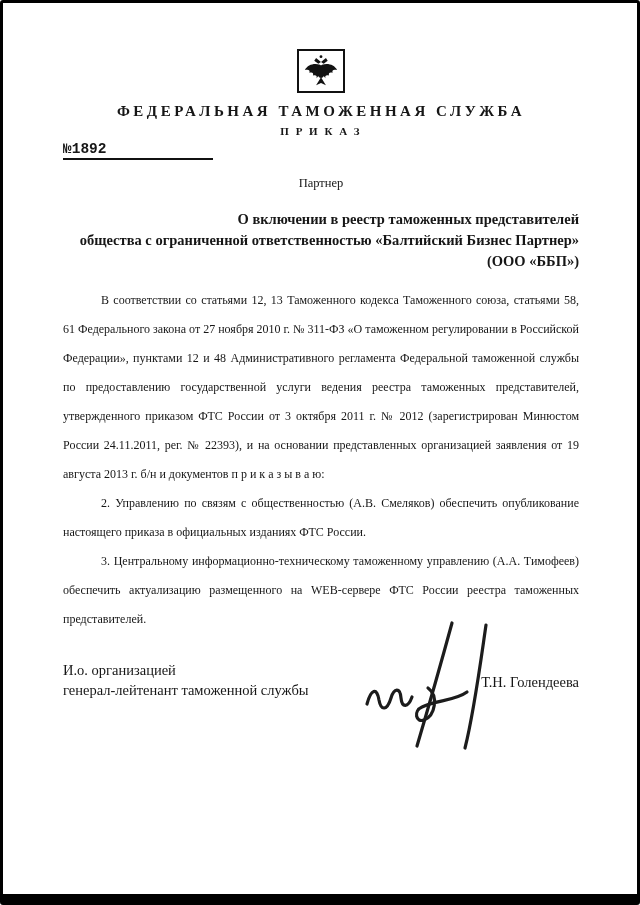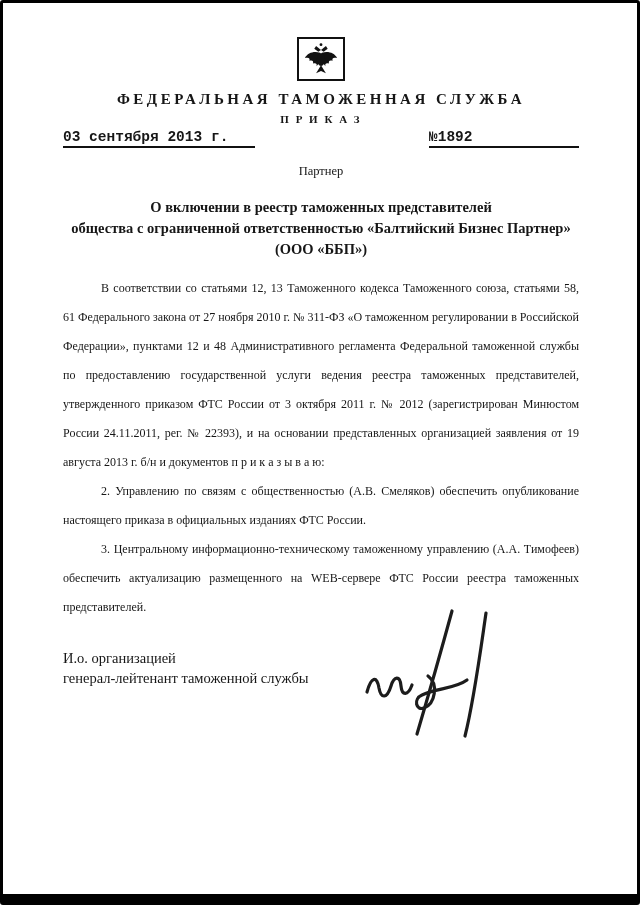--- a/index.html
+++ b/index.html
@@ -8,21 +8,21 @@
     width: 640px; height: 905px;
     font-family: "Liberation Serif", serif;
     color: #161616;
   }
   .page {
     width: 640px; height: 905px;
     background: #fff;
     border: 3px solid #000;
     border-bottom: 11px solid #000;
     border-radius: 3px;
-    padding: 28px 58px 0 60px;
+    padding: 40px 58px 0 60px;
     position: relative;
     overflow: hidden;
   }
   
   .emblem-box {
     width: 48px; height: 44px;
     border: 2px solid #111;
     margin: 6px auto 10px auto;
     display: flex; align-items: center; justify-content: center;
     background: #fff;
@@ -71,21 +71,21 @@
     border-bottom: 2px solid #111;
     padding-bottom: 1px;
     white-space: nowrap;
   }
   .city {
     text-align: center;
     font-size: 12.5px;
     margin-top: 16px;
   }
   .subject {
-    text-align: center;
+    text-align: right;
     font-weight: bold;
     font-size: 14.5px;
     line-height: 21px;
     margin-top: 18px;
   }
   .body-block {
     margin-top: 14px;
     font-size: 12px;
     line-height: 29px;
   }
@@ -127,21 +127,20 @@
         <ellipse cx="20" cy="19.5" rx="4.6" ry="7.2"></ellipse>
         <path d="M20 26 L14.5 35 L20 32.5 L25.5 35 Z"></path>
       </g>
     </svg>
   </div>
 
   <div class="org-name">ФЕДЕРАЛЬНАЯ ТАМОЖЕННАЯ СЛУЖБА</div>
   <div class="doc-type">П Р И К А З</div>
 
   <div class="date-row">
-    <span class="date-field">03 сентября 2013 г.</span>
     <span class="number-field">№1892</span>
   </div>
 
   <div class="city">Партнер</div>
 
   <div class="subject">
     <div>О включении в реестр таможенных представителей</div>
     <div>общества с ограниченной ответственностью «Балтийский Бизнес Партнер»</div>
     <div>(ООО «ББП»)</div>
   </div>
@@ -160,15 +159,16 @@
 
     <svg class="sig-scrawl" viewBox="0 0 175 135" width="175" height="135" aria-hidden="true">
       <g fill="none" stroke="#1c1c1c" stroke-width="3.2" stroke-linecap="round">
         <path d="M121 5 C 112 38, 99 84, 86 128"></path>
         <path d="M36 86 c 4 -15, 10 -17, 12 -4 c 2 11, 8 11, 12 -2 c 3 -10, 9 -11, 10 0 c 1 10, 7 10, 11 -1"></path>
         <path d="M97 70 c 11 8, 7 28, -4 32 c -8 3, -11 -9, -2 -13 c 14 -7, 33 -6, 45 -15"></path>
         <path d="M155 7 C 149 48, 143 94, 134 130"></path>
       </g>
     </svg>
 
+    <div class="sig-name">Т.Н. Голендеева</div>
   </div>
 
 </div>
 
 </body></html>

